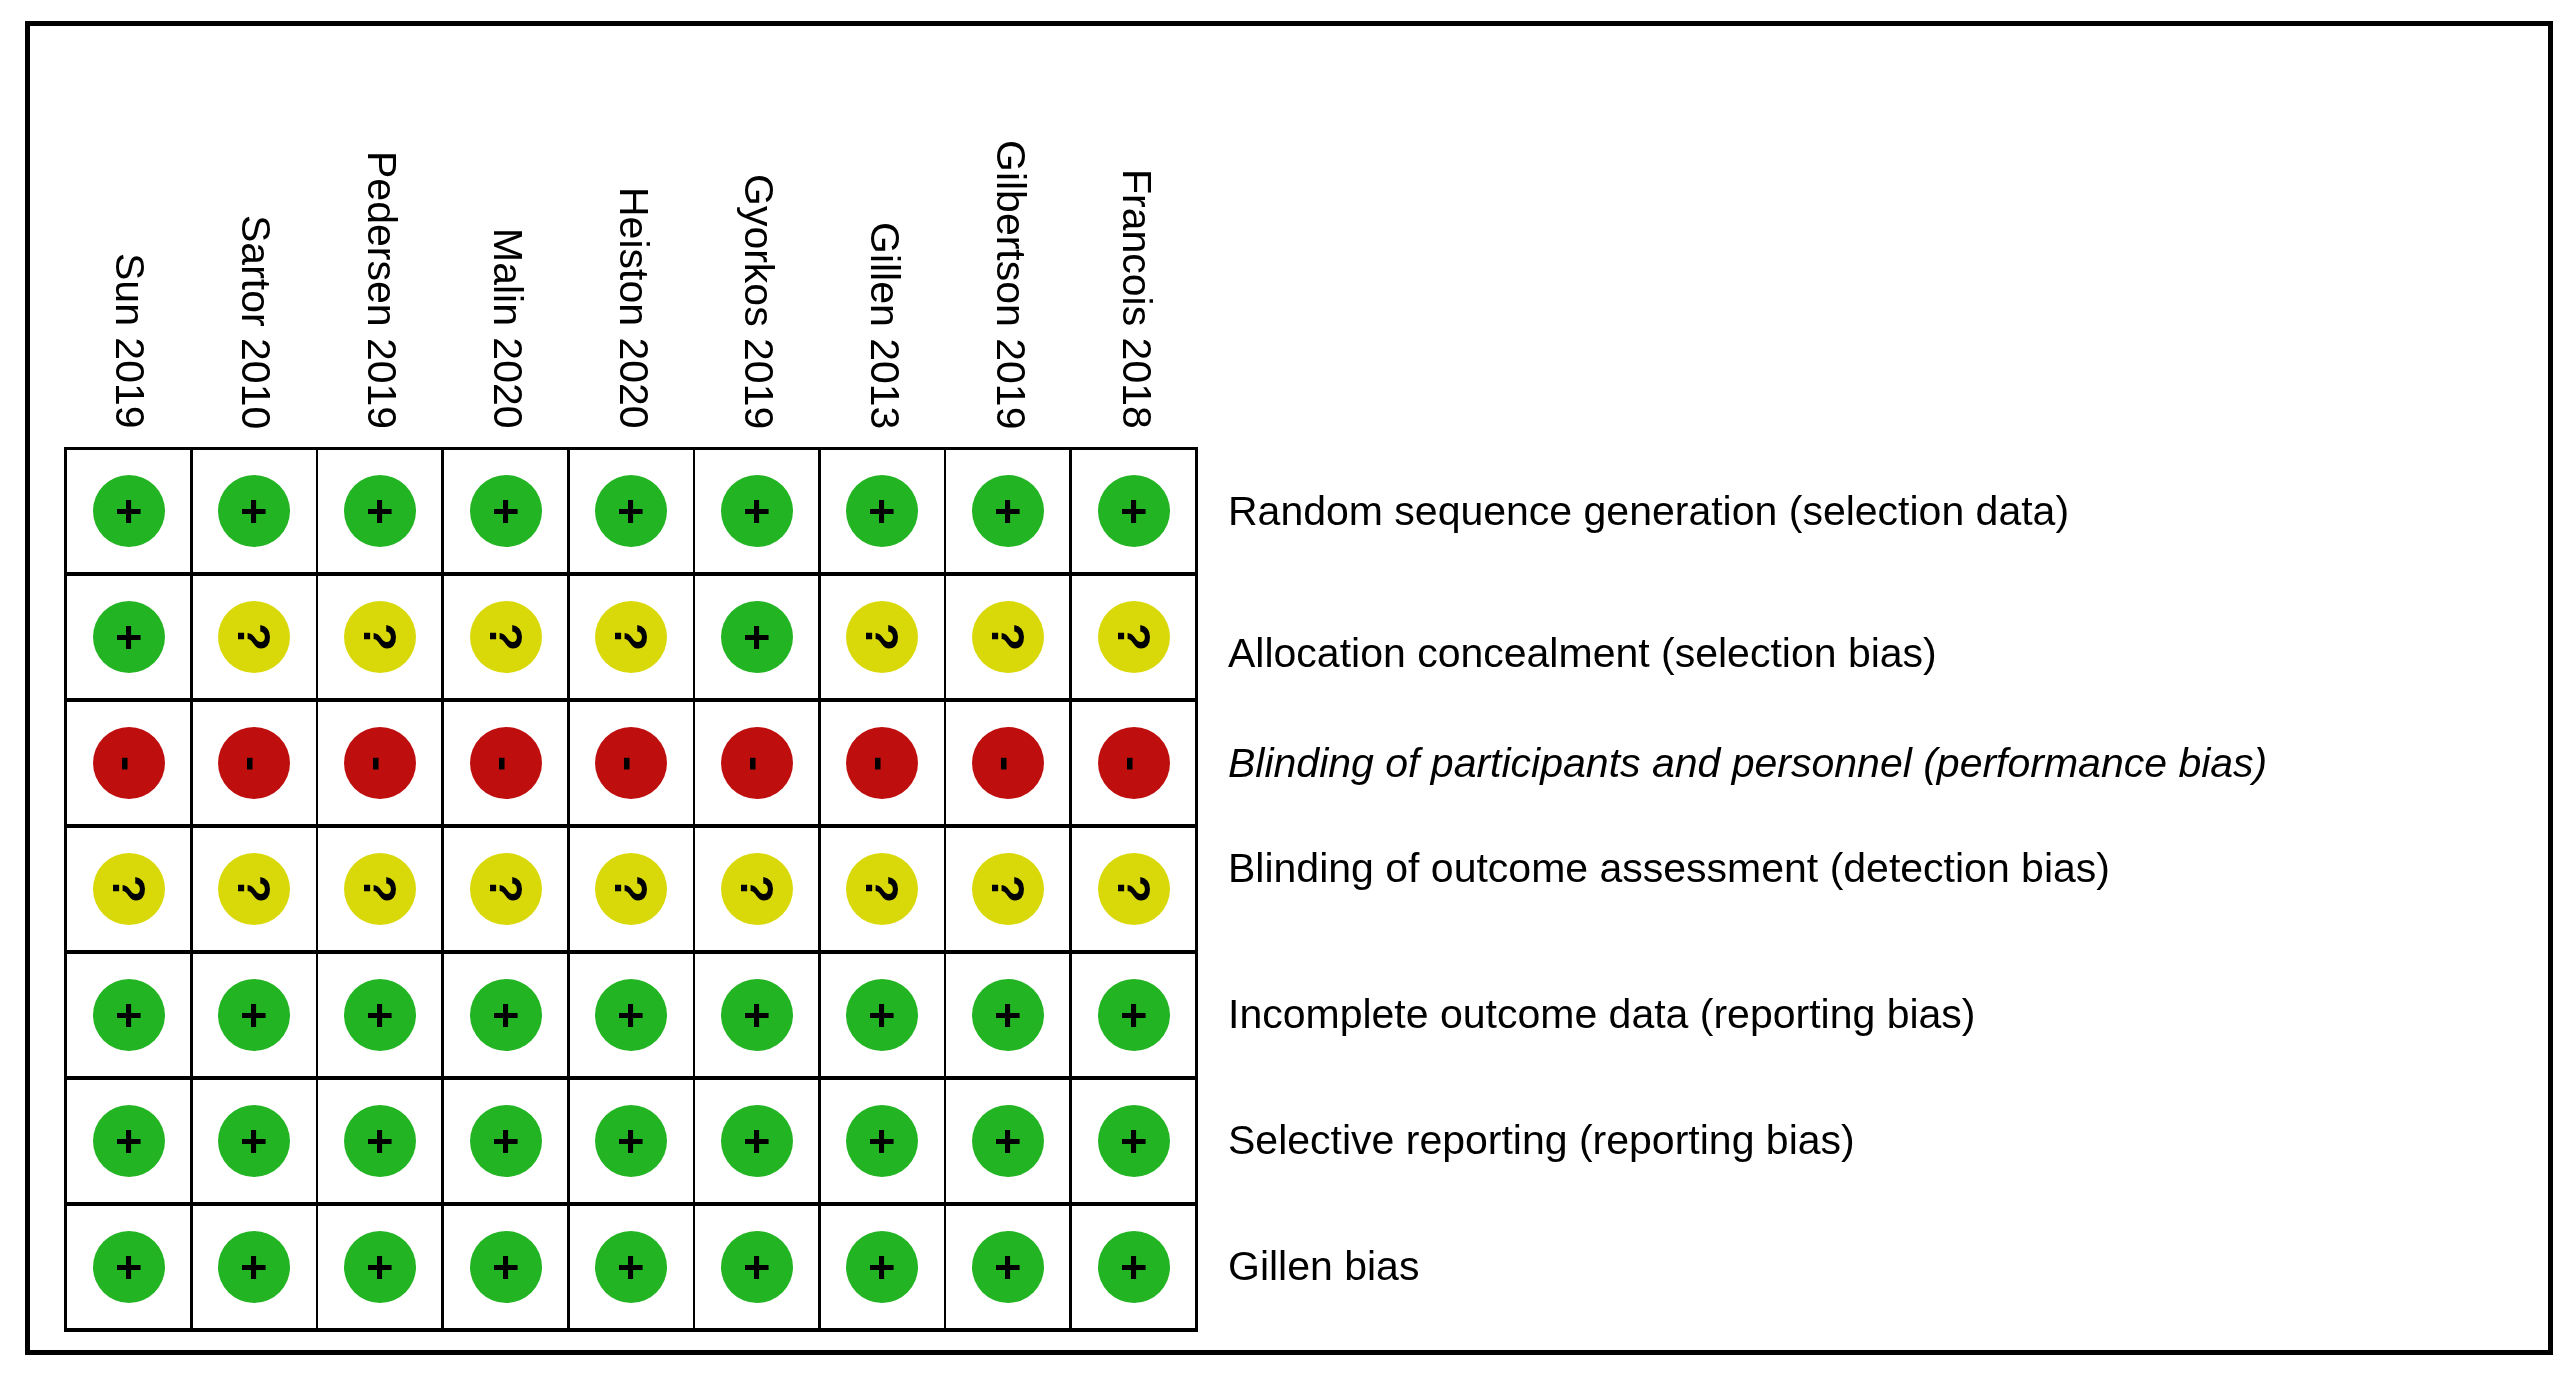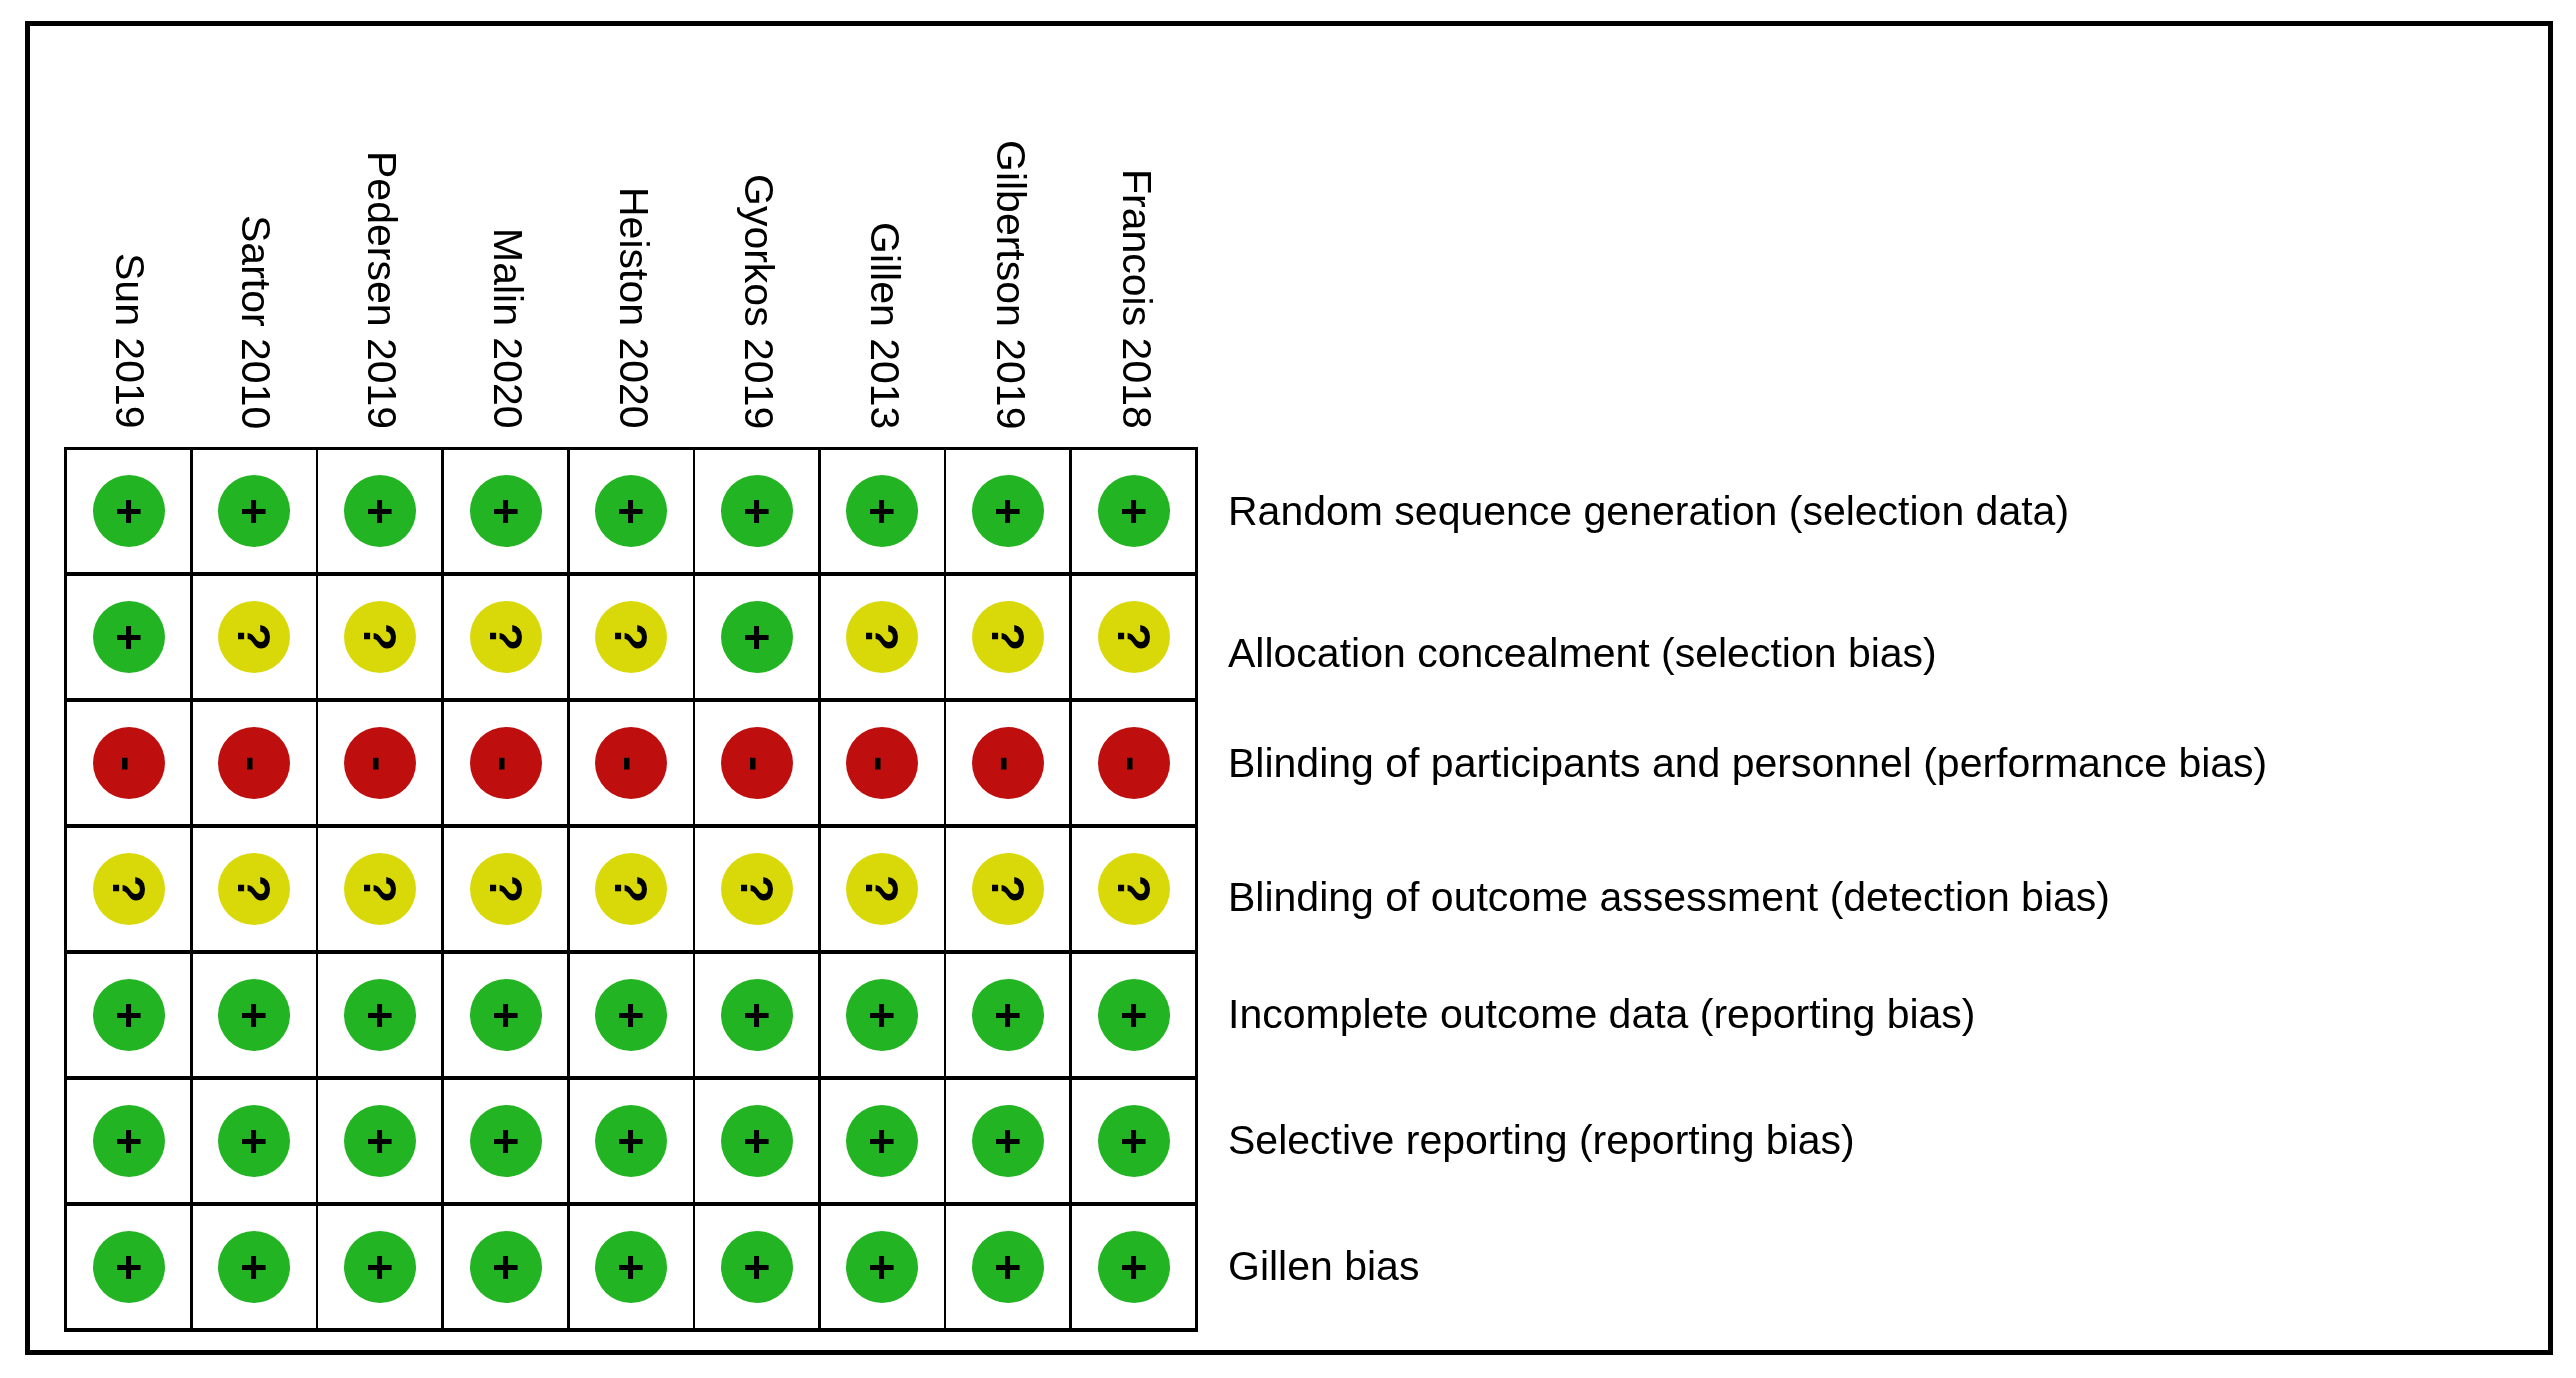--- a/index.html
+++ b/index.html
@@ -526,23 +526,23 @@
       <span class="symbol" style="color: rgb(0, 0, 0);">+</span>
     </div>
   </div>
 </div>
 
 <div class="row-labels">
   <div class="row-label" style="top: 0px;">Random sequence generation (selection data)</div>
 
   <div class="row-label" style="top: 142px;">Allocation concealment (selection bias)</div>
 
-  <div class="row-label" style="top: 252px;">Blinding of participants and personnel (performance bias)</div>
-
-  <div class="row-label" style="top: 386px;">Blinding of outcome assessment (detection bias)</div>
+  <div class="row-label" style="top: 252px; font-style: italic;">Blinding of participants and personnel (performance bias)</div>
+
+  <div class="row-label" style="top: 357px;">Blinding of outcome assessment (detection bias)</div>
 
   <div class="row-label" style="top: 503px;">Incomplete outcome data (reporting bias)</div>
 
   <div class="row-label" style="top: 629px;">Selective reporting (reporting bias)</div>
 
   <div class="row-label" style="top: 755px;">Gillen bias</div>
 </div>
 
 
 </body></html>

